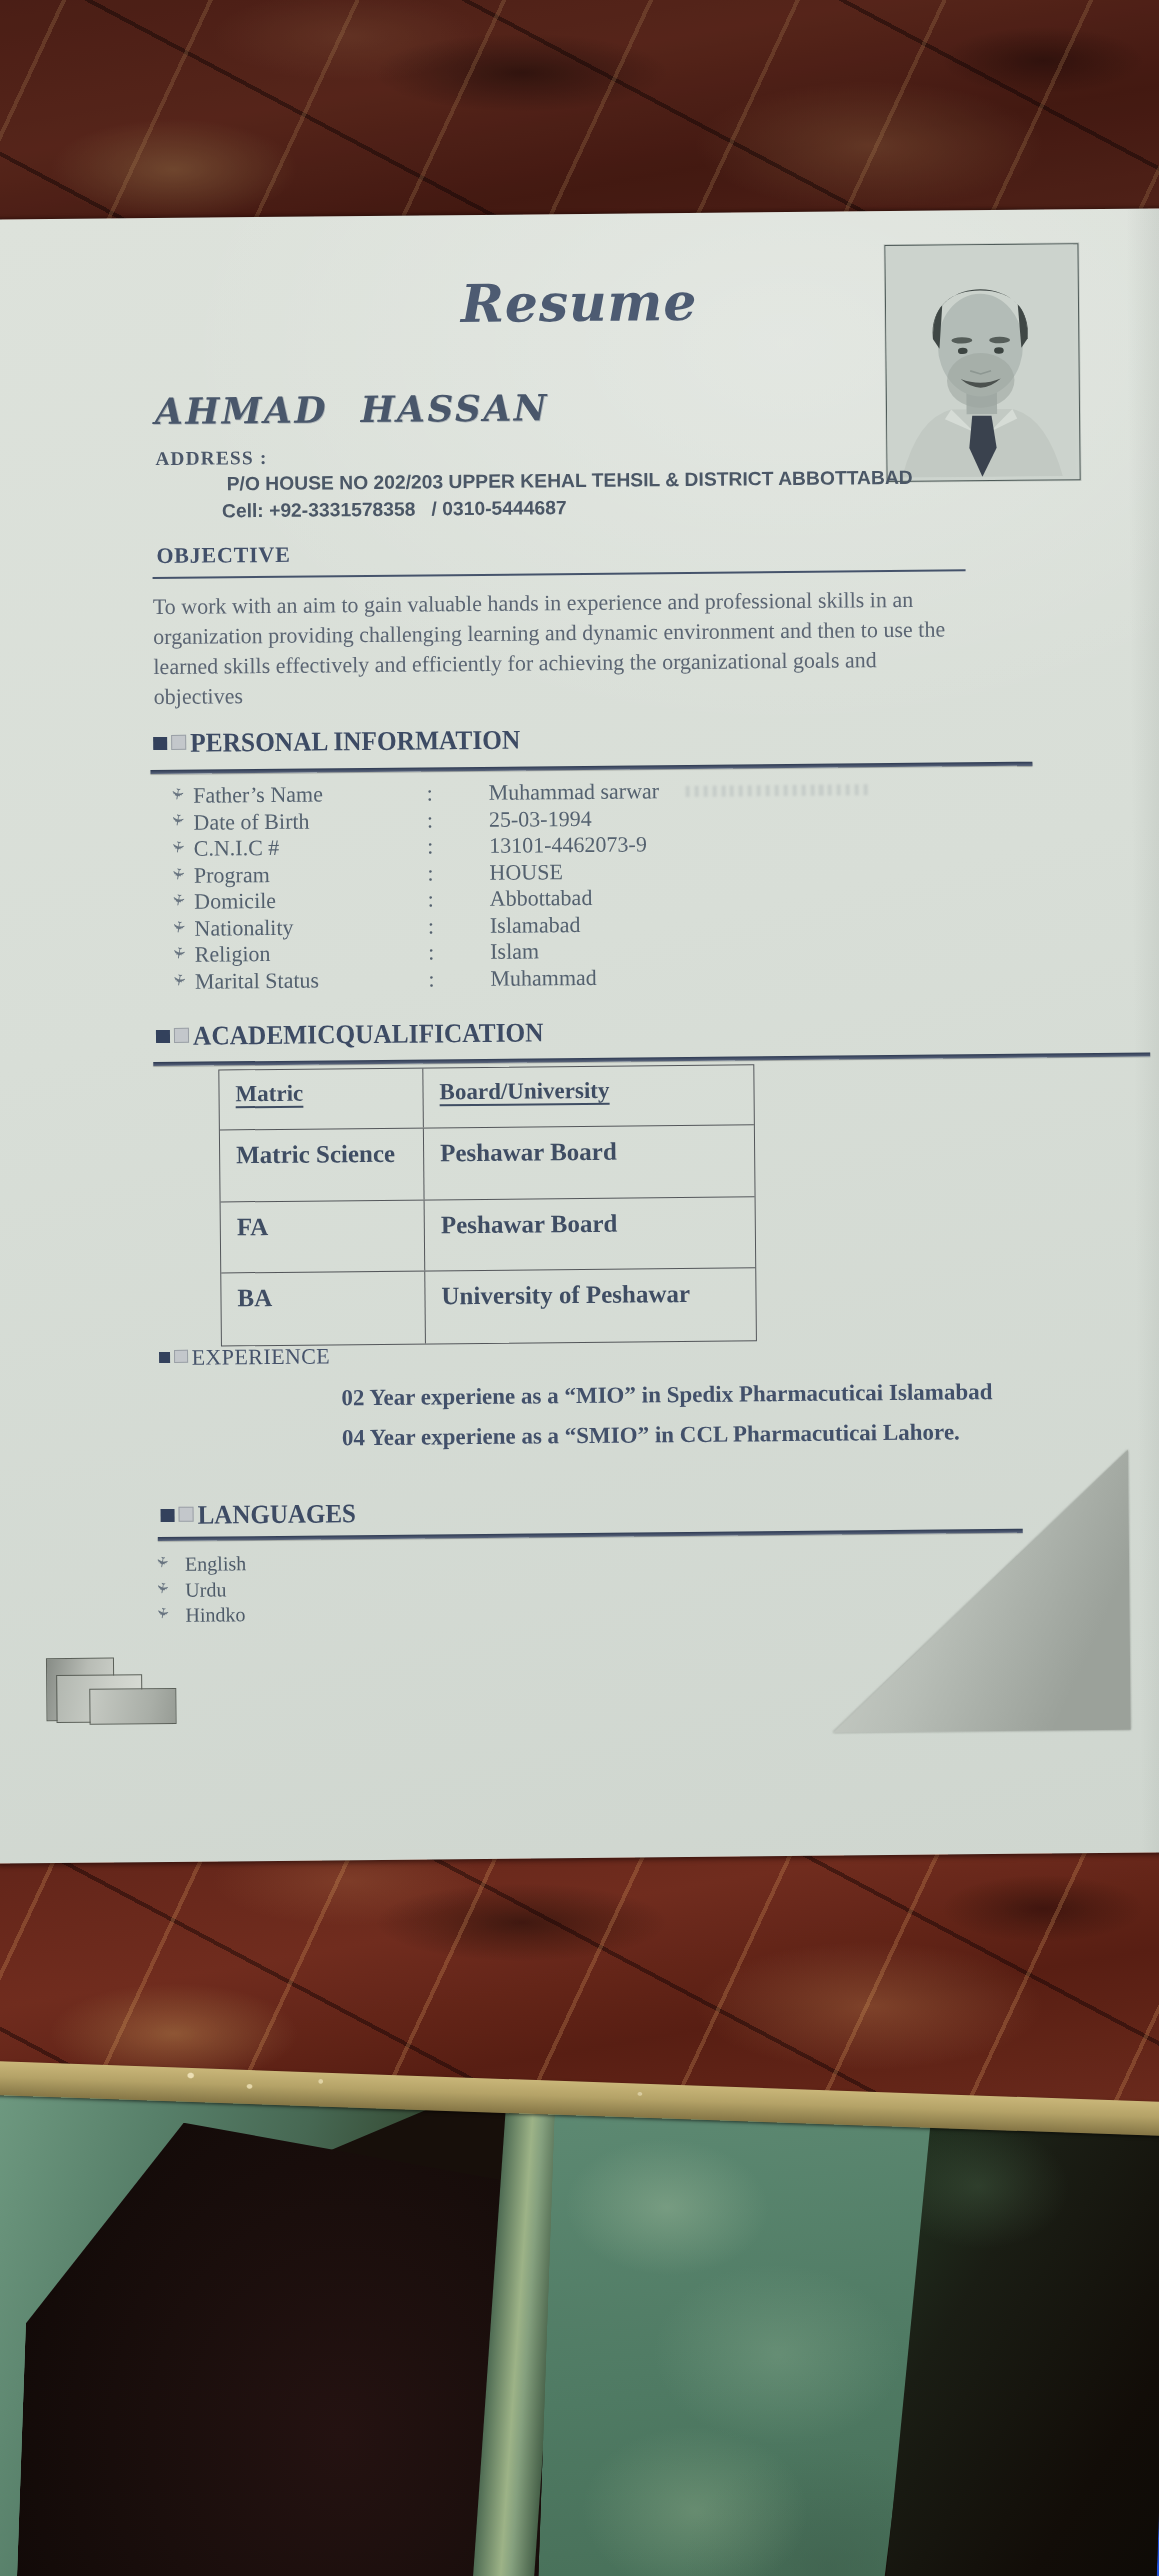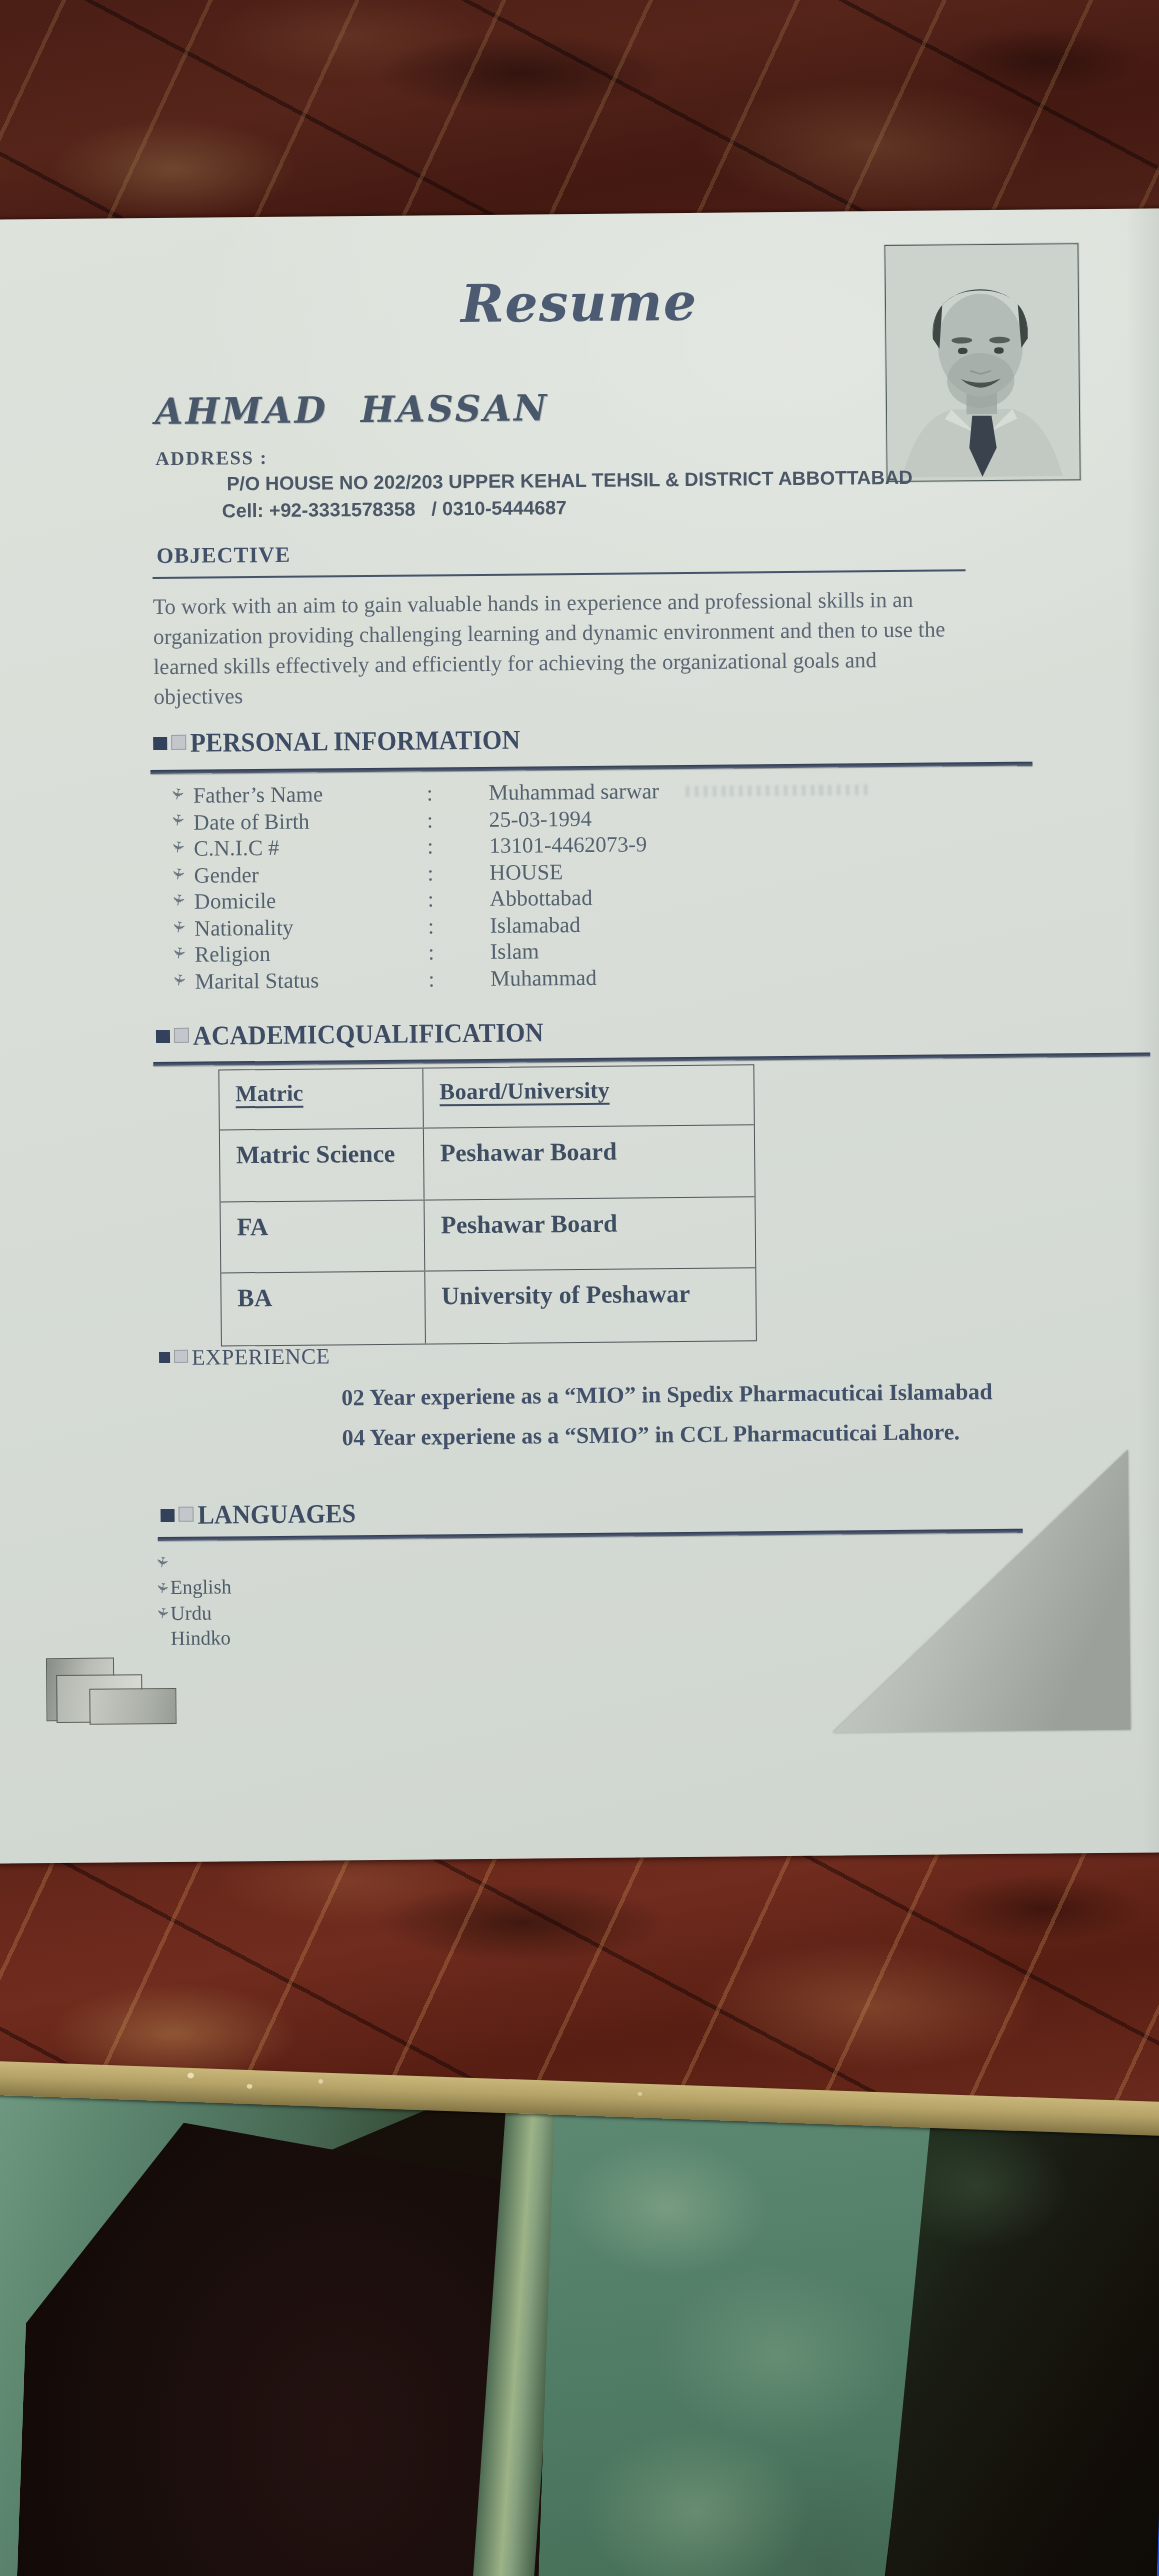--- a/index.html
+++ b/index.html
@@ -111,21 +111,21 @@
   .qcell.c2{flex:1;}
   .qhead .qcell{font-size:23px;}
   .qhead .qcell span{text-decoration:underline;text-underline-offset:4.8px;text-decoration-thickness:1.6px;}
   .qbody .qcell{font-size:25px;}
 
   .exp-head{font-size:22px;color:#46536b;letter-spacing:0.4px;}
   .exp-item{font-size:23px;font-weight:bold;color:#42506a;white-space:nowrap;}
 
   .lang-row{position:absolute;white-space:nowrap;font-size:20px;color:#4e5b69;}
   .lang-row .plane{position:absolute;left:0;top:0.8px;font-size:14.5px;}
-  .lang-row .lbl{position:absolute;left:14px;margin-top:23px;}
+  .lang-row .lbl{position:absolute;left:29px;}
 
   .deco-sq{position:absolute;border:1.6px solid #5a5f58;box-sizing:border-box;}
   .deco-sq.s1{background:linear-gradient(100deg,#878c86 0%,#b8bcb5 55%,#ccd0c9 100%);}
   .deco-sq.s2{background:linear-gradient(100deg,#b2b7b0 0%,#ccd0c9 60%,#d8dcd5 100%);}
   .deco-sq.s3{background:linear-gradient(100deg,#c6cac3 0%,#a9aea7 70%,#979c95 100%);}
   .deco-tri{clip-path:polygon(100% 0,100% 100%,0 100%);
     background:linear-gradient(115deg,#cdd2cb 8%,#b7bdb6 45%,#9ba19a 82%);}
   .tri-wrap{filter:drop-shadow(0 0 0.8px rgba(90,95,90,.6));}
 </style>
 </head>
@@ -200,21 +200,21 @@
         <span class="pi-value">25-03-1994</span>
       </div>
       <div class="pi-row" style="top:53px;">
         <span class="plane">✈</span>
         <span class="pi-label">C.N.I.C #</span>
         <span class="pi-colon">:</span>
         <span class="pi-value">13101-4462073-9</span>
       </div>
       <div class="pi-row" style="top:80px;">
         <span class="plane">✈</span>
-        <span class="pi-label">Gender</span>
+        <span class="pi-label">Program</span>
         <span class="pi-colon">:</span>
         <span class="pi-value">HOUSE</span>
       </div>
       <div class="pi-row" style="top:106px;">
         <span class="plane">✈</span>
         <span class="pi-label">Domicile</span>
         <span class="pi-colon">:</span>
         <span class="pi-value">Abbottabad</span>
       </div>
       <div class="pi-row" style="top:133px;">

